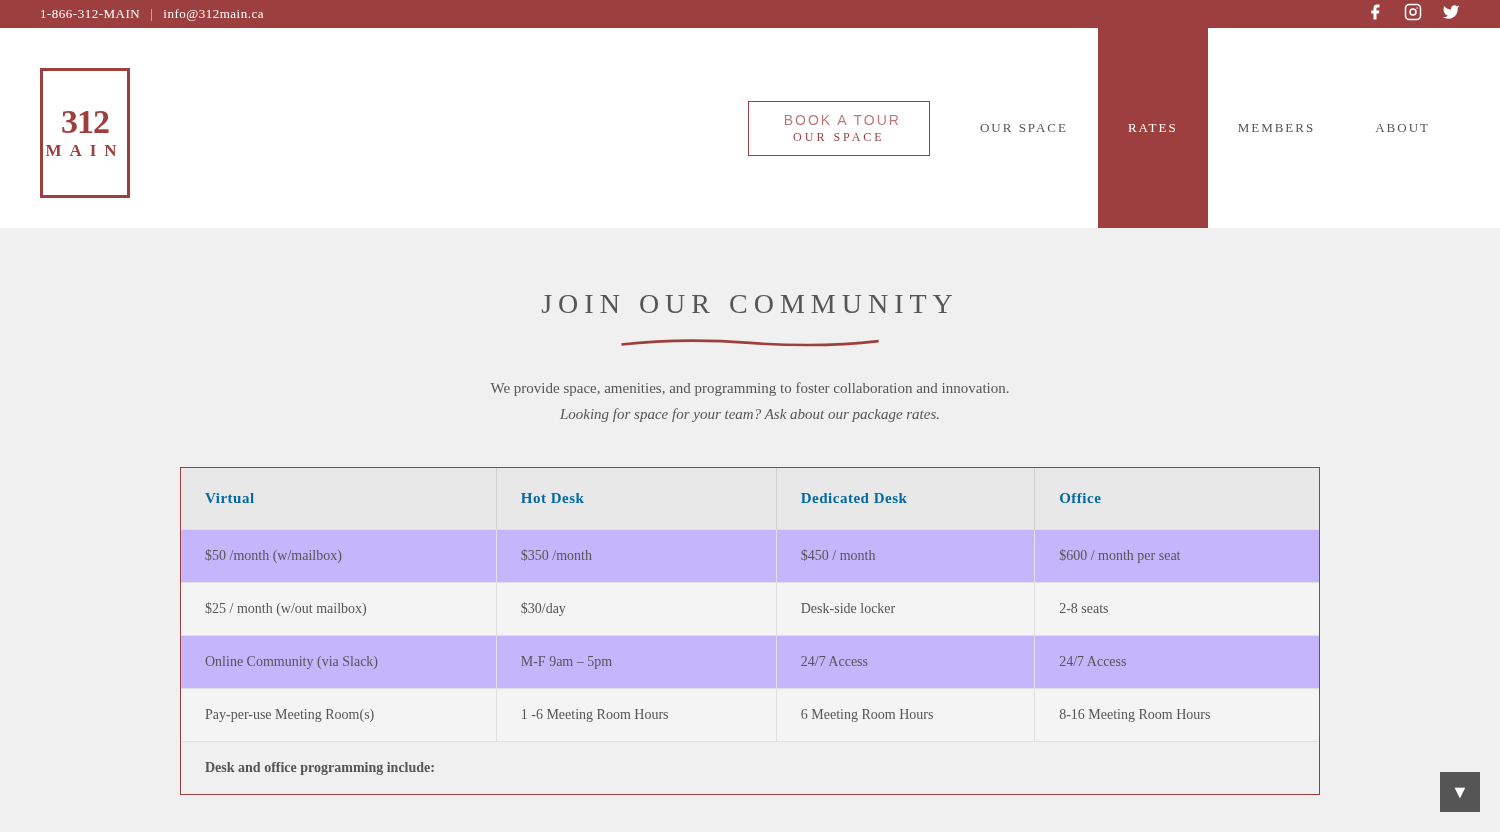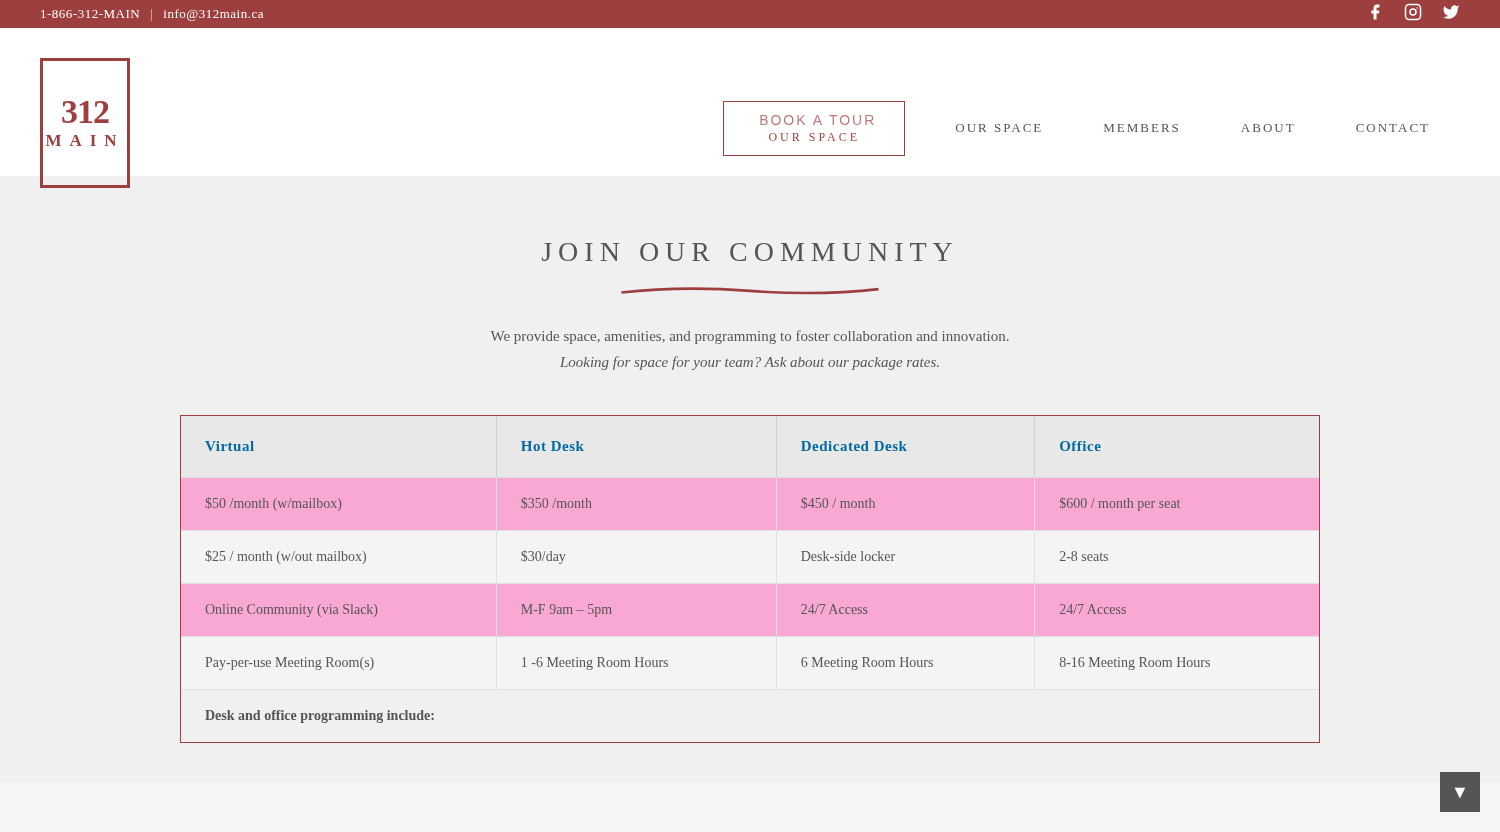--- a/index.html
+++ b/index.html
@@ -20,22 +20,22 @@
     .top-bar-contact { display: flex; gap: 10px; align-items: center; }
     .top-bar-contact span { color: #fff; }
     .top-bar-contact .sep { opacity: 0.7; }
     .top-bar-social { display: flex; gap: 20px; align-items: center; }
     .top-bar-social .social-icon { color: #fff; font-size: 16px; cursor: pointer; text-decoration: none; }
 
     
     .header {
       background: #fff;
       display: flex;
-      align-items: flex-start;
-      height: 148px;
+      align-items: flex-end;
+      height: 200px;
       position: relative;
     }
     .logo-wrapper {
       display: flex;
       align-items: center;
       padding: 30px 40px;
       flex-shrink: 0;
     }
     .logo-box {
       border: 3px solid #9e3f3f;
@@ -186,21 +186,21 @@
       border-right: 1px solid #d0d0d0;
     }
     .rates-table thead tr th:last-child { border-right: none; }
 
     .rates-table tbody tr td {
       padding: 18px 24px;
       font-size: 14px;
       color: #555;
       border-top: 1px solid #e0e0e0;
       border-right: 1px solid #e0e0e0;
-      background: #f9a8d4;
+      background: #c4b5fd;
     }
     .rates-table tbody tr:nth-child(even) td { background: #f4f4f4; }
     .rates-table tbody tr td:last-child { border-right: none; }
 
     .includes-row td {
       background: #f0f0f0 !important;
       font-weight: bold;
       font-size: 15px;
       color: #444;
       padding: 20px 24px;
@@ -263,23 +263,23 @@
     </div>
   </div>
 
   <div class="nav-area">
     <button class="book-tour-btn">
       <span class="small-label">BOOK A TOUR</span>
       <span class="main-label">OUR SPACE</span>
     </button>
     <div class="nav-links">
       <div class="nav-item">OUR SPACE</div>
+      <div class="nav-item active">RATES</div>
       <div class="nav-item">MEMBERS</div>
       <div class="nav-item">ABOUT</div>
-      <div class="nav-item">CONTACT</div>
     </div>
   </div>
 </div>
 
 <div class="main-content">
   <h1 class="section-title">JOIN OUR COMMUNITY</h1>
 
   <span class="title-underline">
     <svg viewBox="0 0 320 14" xmlns="http://www.w3.org/2000/svg">
       <path d="M10,10 Q80,2 160,8 Q240,14 310,6" stroke="#9e3f3f" stroke-width="3" fill="none"></path>

